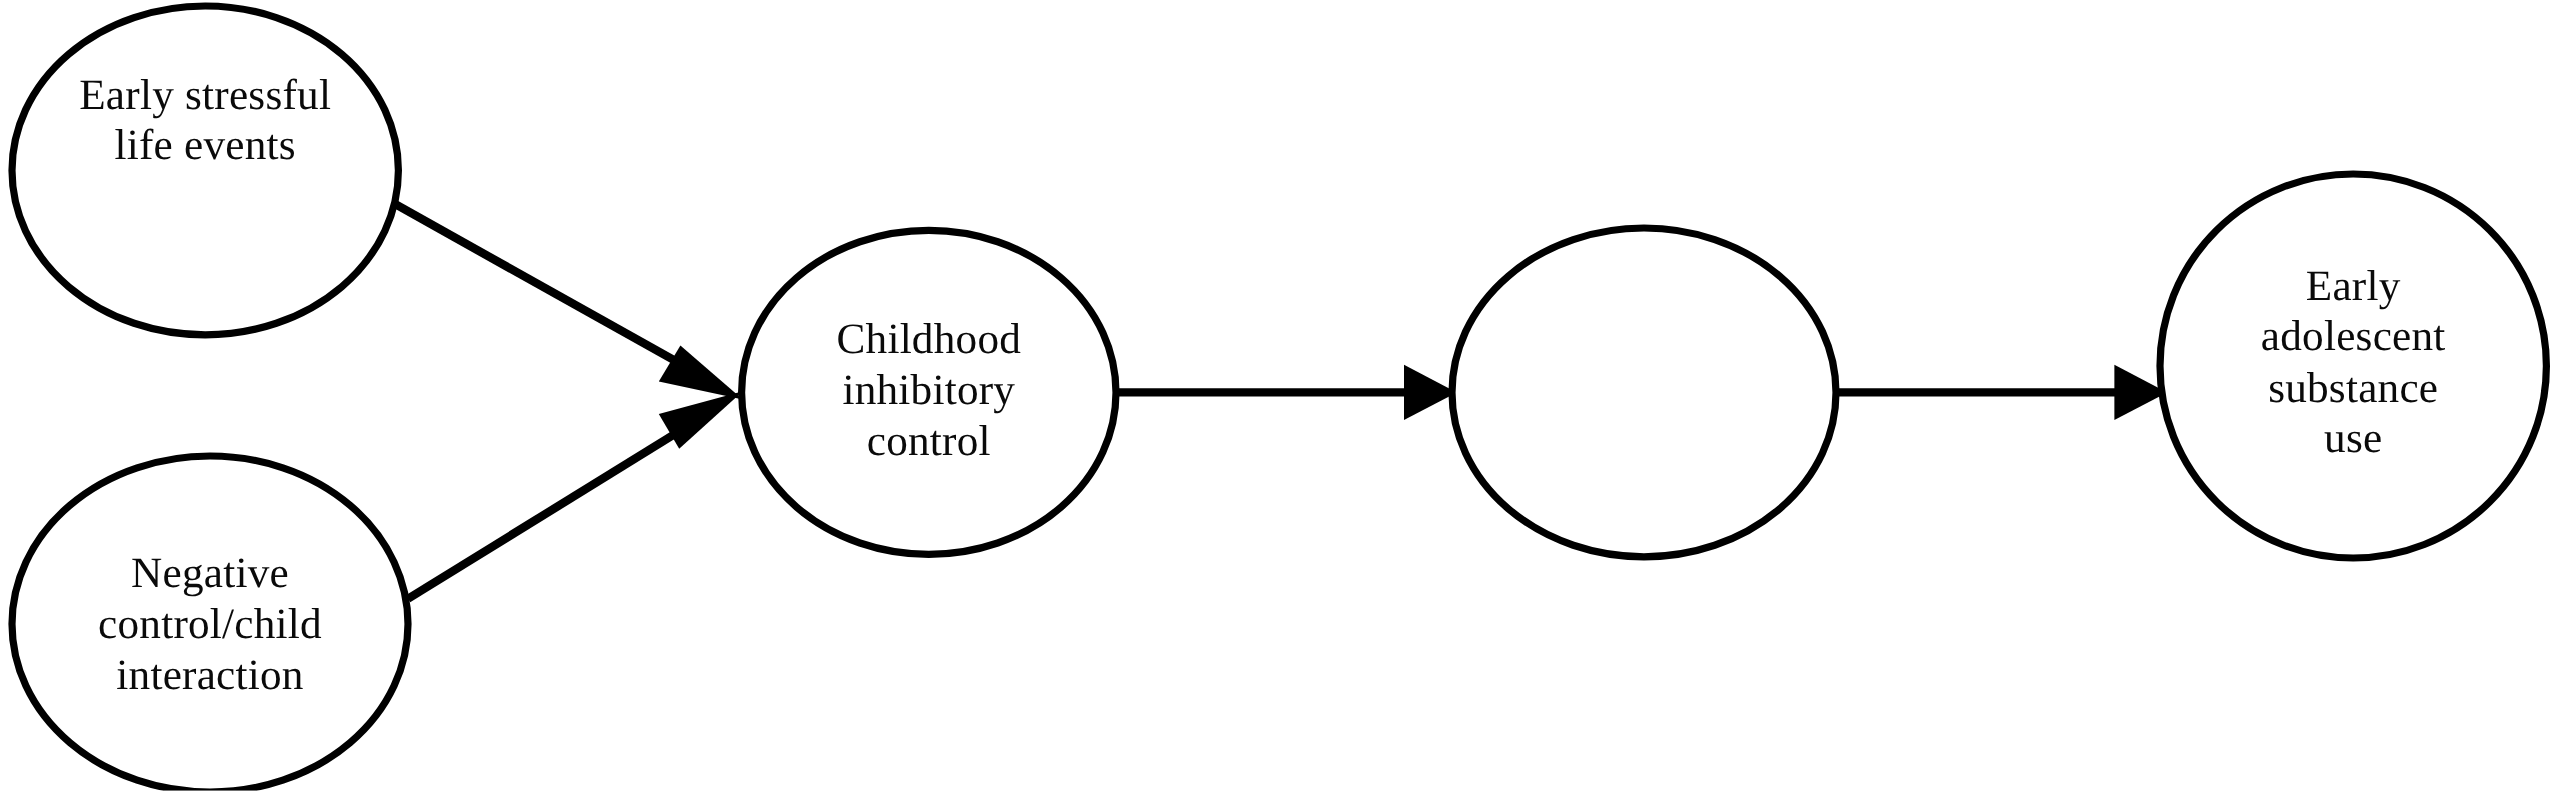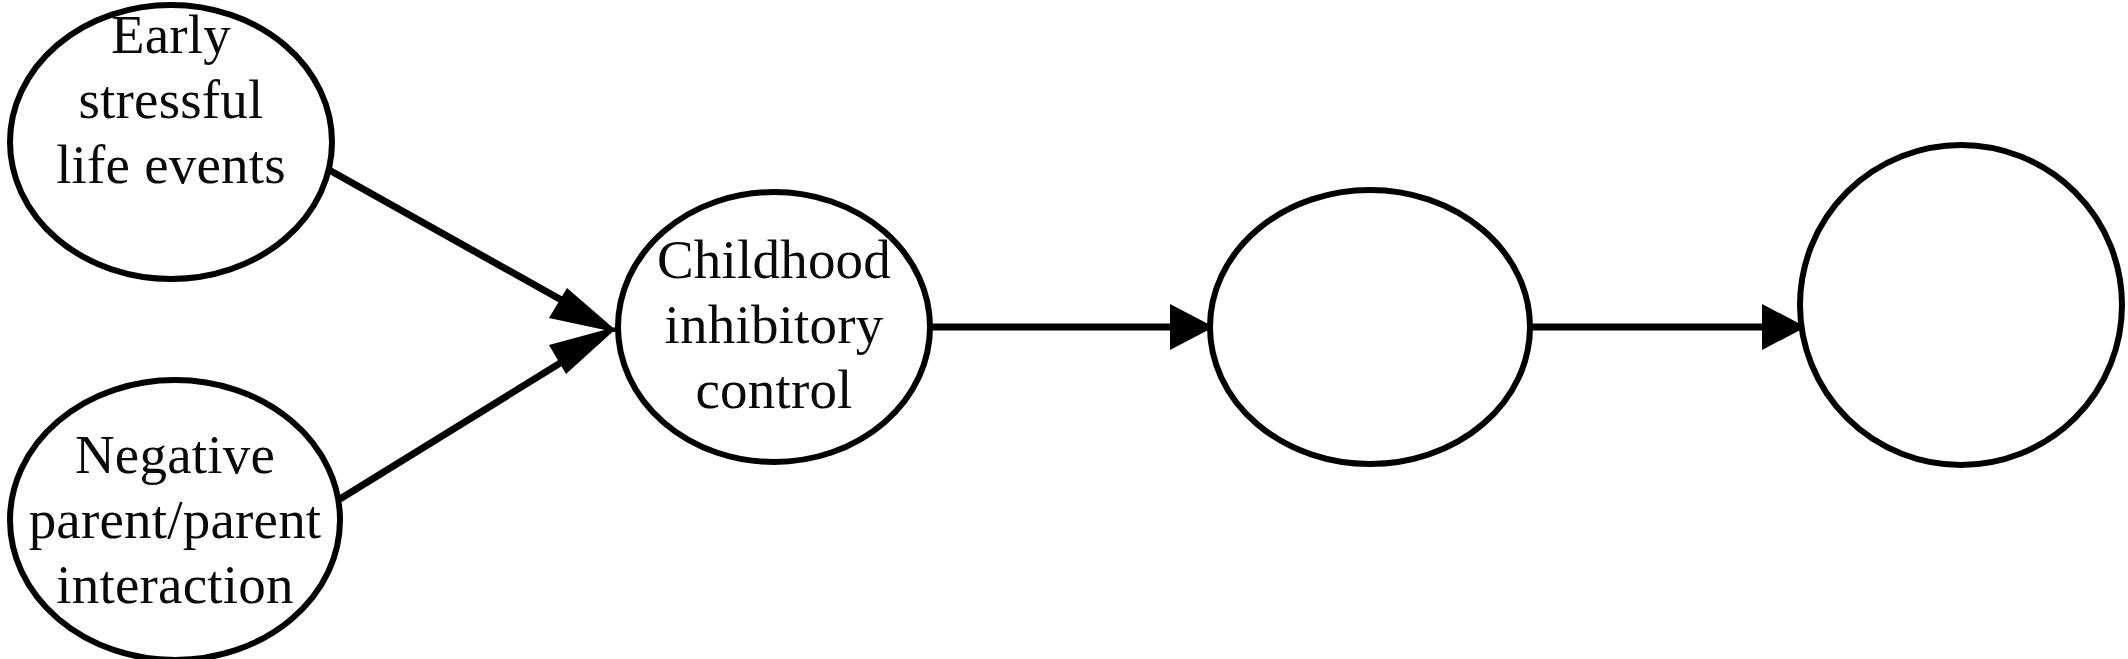--- a/index.html
+++ b/index.html
@@ -39,21 +39,21 @@
   }
   .arrow-head {
     fill: #000000;
     stroke: none;
   }
   .node-label {
     position: absolute;
     text-align: center;
     color: #0a0a0a;
     font-family: "Liberation Serif", "DejaVu Serif", serif;
-    font-size: 55px;
+    font-size: 36px;
     line-height: 1.18;
     letter-spacing: 0.2px;
     white-space: pre-line;
     pointer-events: none;
     transform: translate(-50%, -50%);
   }
 </style>
 </head>
 <body>
 
@@ -90,22 +90,26 @@
     <ellipse class="node-ellipse" cx="1370" cy="327" rx="160" ry="137"></ellipse>
 
     <ellipse class="node-ellipse" cx="1961" cy="305" rx="161" ry="160"></ellipse>
 
   </svg>
 
   <div class="node-label" style="left:171px; top:100px; width:300px;">Early stressful
 life events</div>
 
   <div class="node-label" style="left:175px; top:520px; width:310px;">Negative
-parent/parent
+control/child
 interaction</div>
 
   <div class="node-label" style="left:774px; top:325px; width:290px;">Childhood
 inhibitory
 control</div>
 
 
+  <div class="node-label" style="left:1961px; top:302px; width:300px;">Early
+adolescent
+substance
+use</div>
 
 </div>
 
 </body></html>

